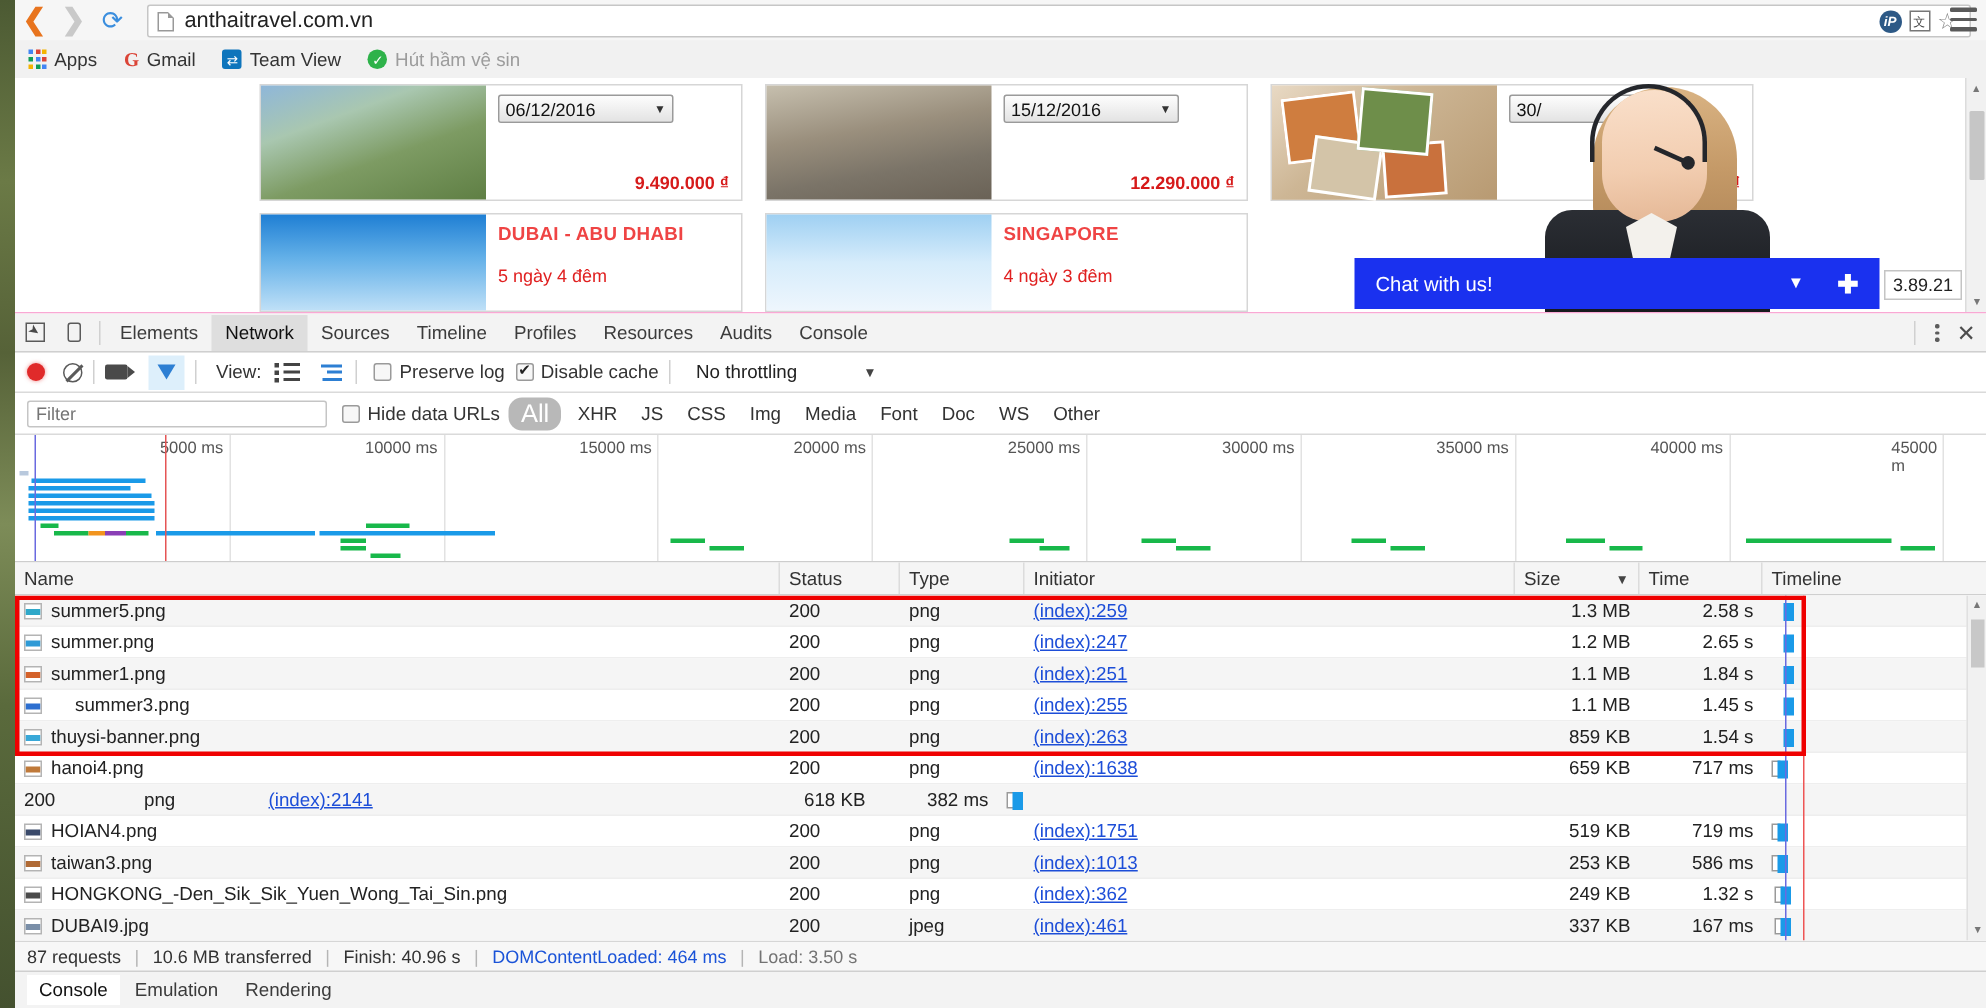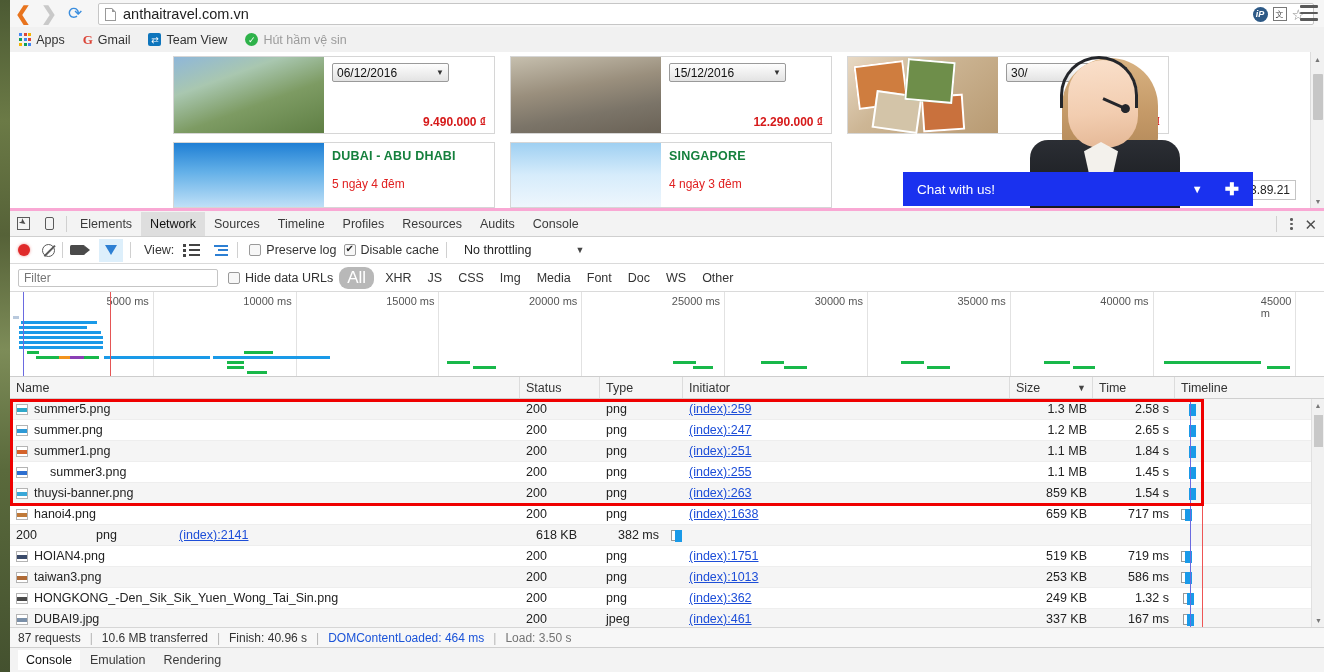--- a/index.html
+++ b/index.html
@@ -64,21 +64,21 @@
   
   .viewport{position:absolute;left:10px;top:52px;width:1314px;height:156px;background:#fff;overflow:hidden;}
   .tour-row{position:absolute;display:flex;gap:15px;left:163px;}
   .tour-card{background:#fff;border:1px solid #d6d6d6;display:flex;}
   .tc-img{width:150px;height:76px;flex:0 0 auto;}
   .tc-body{width:170px;padding:6px 8px;position:relative;}
   .sel-box{display:inline-flex;align-items:center;justify-content:space-between;width:117px;height:19px;
     border:1px solid #9a9a9a;border-radius:2px;background:linear-gradient(#fdfdfd,#e3e3e3);padding:0 4px;font-size:12px;color:#111;}
   .sel-box .car{font-size:8px;color:#333;}
   .price{position:absolute;right:8px;bottom:4px;color:#d61a1a;font-weight:bold;font-size:12px;}
-  .tc-title{color:#15803d;font-weight:bold;font-size:12.5px;letter-spacing:.2px;}
+  .tc-title{color:#ef4444;font-weight:bold;font-size:12.5px;letter-spacing:.2px;}
   .tc-sub{color:#e02020;font-size:12px;margin-top:14px;}
 
   .img-a{background:linear-gradient(160deg,#8fb7d9 0%,#a9c7b0 30%,#7d9b63 60%,#5f7f44 100%);}
   .img-b{background:linear-gradient(170deg,#c6bfae 0%,#9a8f7d 40%,#7b7468 70%,#6a6256 100%);}
   .img-c{background:linear-gradient(170deg,#f3ece2 0%,#d8c4a6 45%,#b79a74 100%);}
   .img-d{background:linear-gradient(180deg,#1f7fd4 0%,#63b0e8 45%,#bfe0f7 100%);}
   .img-e{background:linear-gradient(180deg,#9fd0f2 0%,#d6ecfb 50%,#eef6fd 100%);}
   .ops-hair{position:absolute;left:1062px;top:58px;width:96px;height:120px;border-radius:48px 48px 40px 40px;
     background:linear-gradient(180deg,#d9b383 0%,#c59a68 45%,#a97f51 100%); z-index:4;}
   .ops-face{position:absolute;left:1062px;top:60px;width:70px;height:88px;border-radius:35px 35px 32px 32px;
@@ -110,21 +110,21 @@
 
   .ver-badge{position:absolute;right:30px;top:186px;background:#fff;border:1px solid #c4c4c4;
     font-size:12px;color:#222;padding:2px 5px;z-index:15;}
 
   .vp-scroll{position:absolute;right:0;top:52px;width:14px;height:156px;background:#f1f1f1;border-left:1px solid #dcdcdc;z-index:25;}
   .vp-scroll .arw{height:14px;display:flex;align-items:center;justify-content:center;font-size:7px;color:#777;}
   .vp-scroll .thumb{position:absolute;top:22px;left:2px;width:10px;height:46px;background:#c6c6c6;border-radius:1px;}
 
   
   .devtools{position:absolute;left:10px;top:208px;width:1314px;height:464px;background:#fff;
-    border-top:3px solid #f9a8d4;display:flex;flex-direction:column;}
+    border-top:1px solid #f9a8d4;display:flex;flex-direction:column;}
 
   .dt-tabs{height:26px;background:#f3f3f3;border-bottom:1px solid #cfcfcf;display:flex;align-items:center;position:relative;}
   .dt-icon-btn{width:26px;height:24px;display:flex;align-items:center;justify-content:center;cursor:pointer;}
   .cursor-ico{width:13px;height:13px;position:relative;}
   .cursor-ico:before{content:"";position:absolute;left:0;top:0;width:11px;height:11px;border:1.4px solid #5a5a5a;}
   .cursor-ico:after{content:"\27A4";position:absolute;left:2px;top:0px;font-size:9px;color:#4a4a4a;transform:rotate(35deg);}
   .dev-ico{width:9px;height:13px;border:1.4px solid #5a5a5a;border-radius:2px;}
   .vsep{width:1px;height:16px;background:#d0d0d0;margin:0 4px;}
   .dt-tab{padding:4px 9px;font-size:12.5px;color:#3b3b3b;cursor:pointer;line-height:16px;}
   .dt-tab.active{background:#dedede;color:#111;text-align:center;}
@@ -331,21 +331,21 @@
     <div class="ops-mic" style="left:1092px;top:50px;"></div>
     <div class="ops-collar" style="left:1074px;top:90px;"></div>
 
     <div class="chat-bar" style="left:893px;top:120px;">
       <span class="lbl">Chat with us!</span>
       <span class="ctrls">
         <span class="car">▼</span>
         <span class="plus">✚</span>
       </span>
     </div>
-    <div class="ver-badge" style="right:28px;top:128px;">3.89.21</div>
+    <div class="ver-badge" style="right:16px;top:128px;">3.89.21</div>
 
     <div class="vp-scroll" style="top:0;height:156px;">
       <div class="arw">▲</div>
       <div class="thumb"></div>
       <div class="arw" style="position:absolute;bottom:0;left:0;width:14px;">▼</div>
     </div>
   </div>
 
   <div class="devtools">
 

